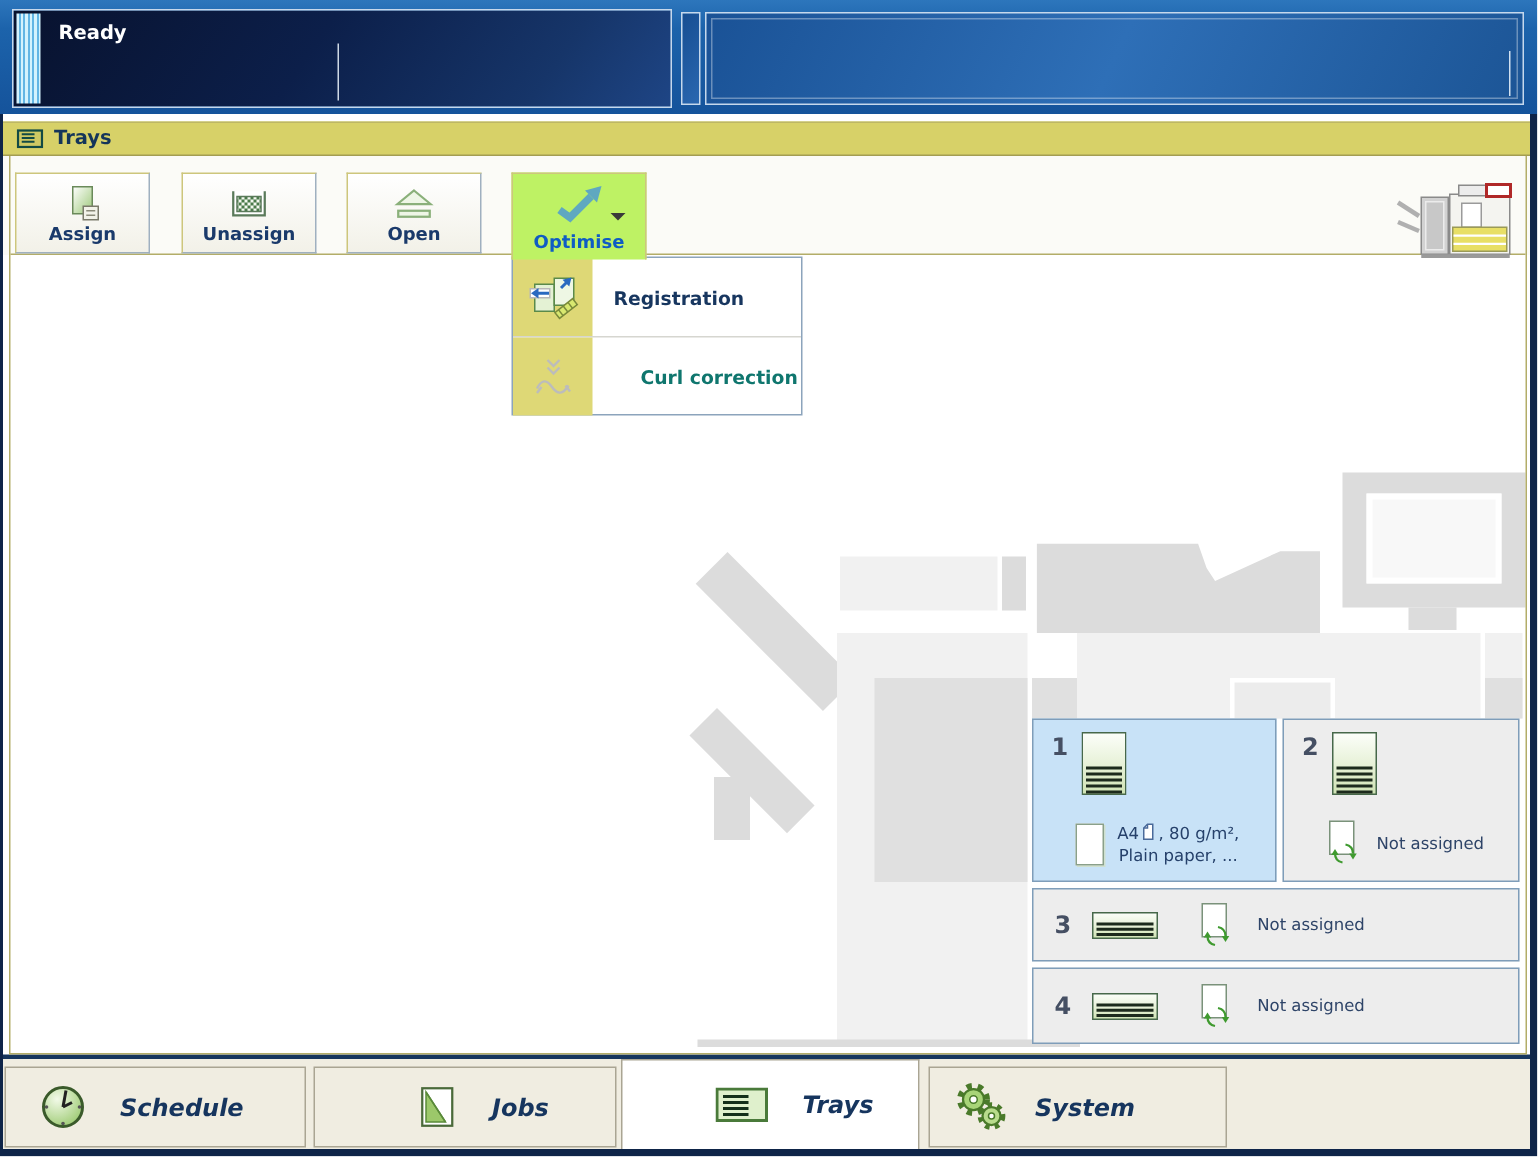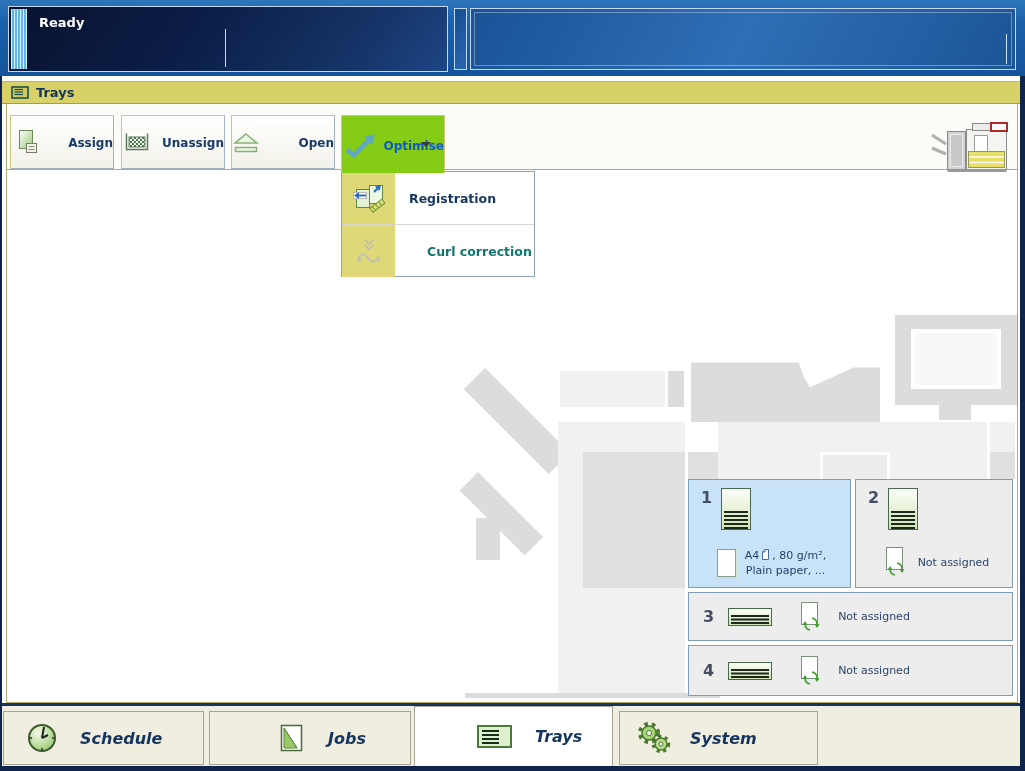--- a/index.html
+++ b/index.html
@@ -36,29 +36,29 @@
   .titlebar .t-label{color:#14355a;font-size:13px;font-weight:bold;}
 
   
   .main-bg{left:2px;top:104px;width:1018px;height:599px;background:#fff;}
   .toolbar-bg{left:2px;top:104px;width:1018px;height:66px;background:#fbfbf7;}
   .main-frame{left:6px;top:104px;width:1012px;height:599px;border:1px solid #b3ad68;border-top:none;
     pointer-events:none;z-index:30;}
   .toolbar-sep{left:7px;top:169px;width:1010px;height:1px;background:#b3ad68;z-index:2;}
 
   
-  .tbtn{top:115px;width:104px;height:54px;background:linear-gradient(180deg,#ffffff,#f2f1e8);
+  .tbtn{top:115px;width:90px;height:54px;background:linear-gradient(180deg,#ffffff,#f2f1e8);
     border:1px solid;border-color:#cdc67c #9fb0c0 #9fb0c0 #cdc67c;
-    display:flex;align-items:center;justify-content:space-between;
+    display:flex;flex-direction:column;align-items:center;justify-content:space-between;
     padding:7px 0 5px;z-index:3;cursor:pointer;}
   .tbtn .lbl{font-size:12px;font-weight:bold;color:#1a3a6b;}
   .btn-assign{left:10px;}
   .btn-unassign{left:121px;}
   .btn-open{left:231px;}
-  .btn-optimise{left:341px;height:58px;background:#84cc16;border-color:#cdc67c;border-bottom:none;z-index:6;}
+  .btn-optimise{left:341px;height:58px;background:#bef264;border-color:#cdc67c;border-bottom:none;z-index:6;}
   .btn-optimise .lbl{color:#0f5cc4;}
   .caret{position:absolute;right:13px;top:26px;width:0;height:0;
     border-left:5px solid transparent;border-right:5px solid transparent;border-top:5px solid #3a3a3a;}
 
   
   .menu{left:341px;top:171px;width:194px;height:106px;background:#fff;border:1px solid #8ca4bc;z-index:5;}
   .menu-row{display:flex;height:52px;align-items:stretch;cursor:pointer;}
   .menu-row + .menu-row{border-top:1px solid #d6d6d0;}
   .menu-icon-cell{width:53px;background:#ded876;display:flex;align-items:center;justify-content:center;flex:none;}
   .menu-label{display:flex;align-items:center;padding-left:14px;font-size:12.5px;font-weight:bold;color:#17365f;}

